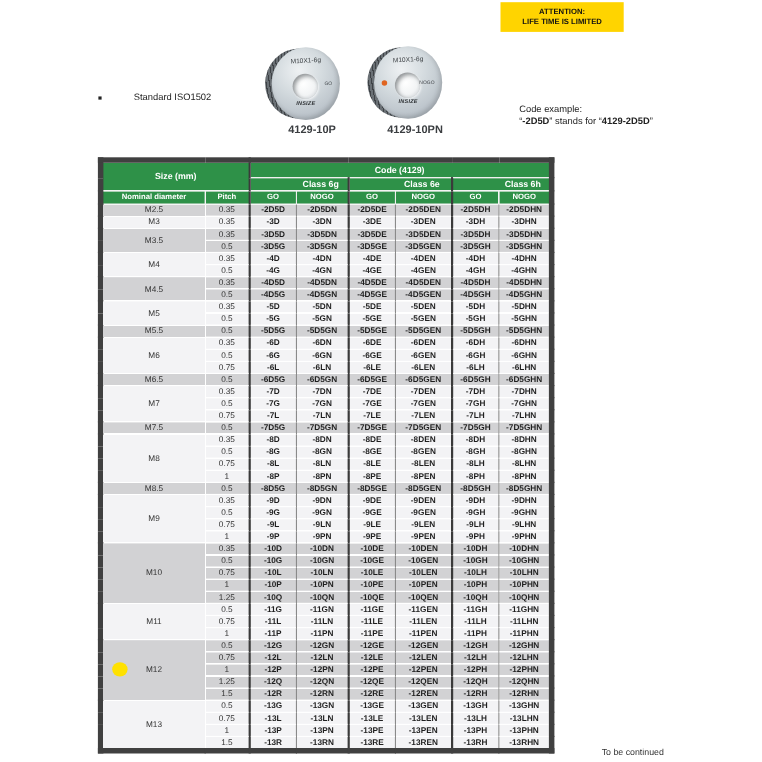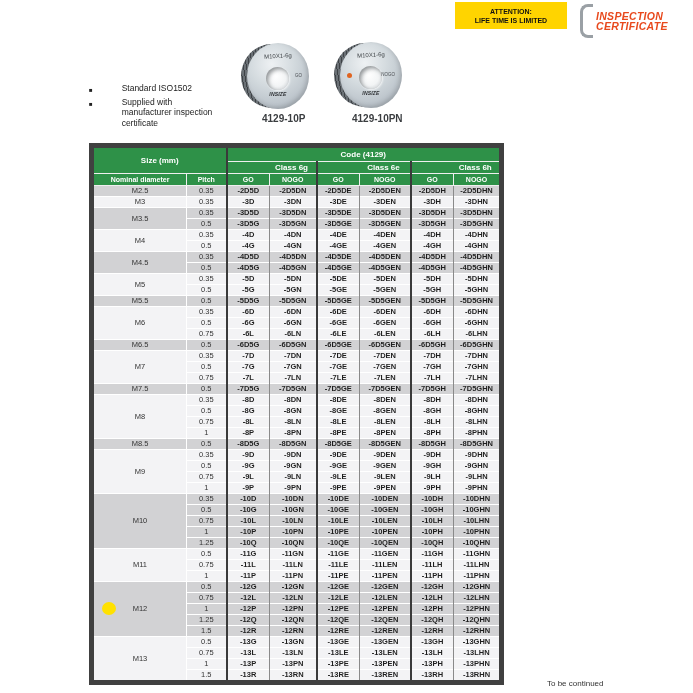--- a/index.html
+++ b/index.html
@@ -70,27 +70,20 @@
 <body>
 
 <div id="page">
 
 
   <div class="attention-badge">
     <span>ATTENTION:</span>
     <span>LIFE TIME IS LIMITED</span>
   </div>
 
-  <div class="cert-logo">
-    <div class="cert-bracket"></div>
-    <div class="cert-text">
-      <div>INSPECTION</div>
-      <div>CERTIFICATE</div>
-    </div>
-  </div>
 
   <div class="ring" style="left:247px;top:43px;">
     <div class="ring-back"></div>
     <div class="ring-face">
       <div class="ring-marking">M10X1-6g</div>
       <div class="ring-hole"></div>
       <div class="ring-side-label">GO</div>
       <div class="ring-brand">INSIZE</div>
     </div>
   </div>
@@ -106,26 +99,26 @@
       <div class="ring-brand">INSIZE</div>
     </div>
   </div>
   <div class="ring-caption" style="left:352px;top:113px;">4129-10PN</div>
 
   <div class="bullets" id="bullets">
       <div class="bullet-item">
         <span class="bullet-square">■</span>
         <span>Standard ISO1502</span>
       </div>
-      <div class="bullet-item">
-        <span class="bullet-square">■</span>
-        <span>Supplied with manufacturer inspection certificate</span>
-      </div>
     </div>
 
+  <div class="code-example">
+    <div>Code example:</div>
+    <div><span>“</span><b>-2D5D</b><span>” stands for “</span><b>4129-2D5D</b><span>”</span></div>
+  </div>
 
   <table class="gage-table">
     <colgroup>
       <col style="width:95px">
         <col style="width:40px">
       <col style="width:43px">
         <col style="width:47px">
       <col style="width:43px">
         <col style="width:51px">
       <col style="width:43px">

